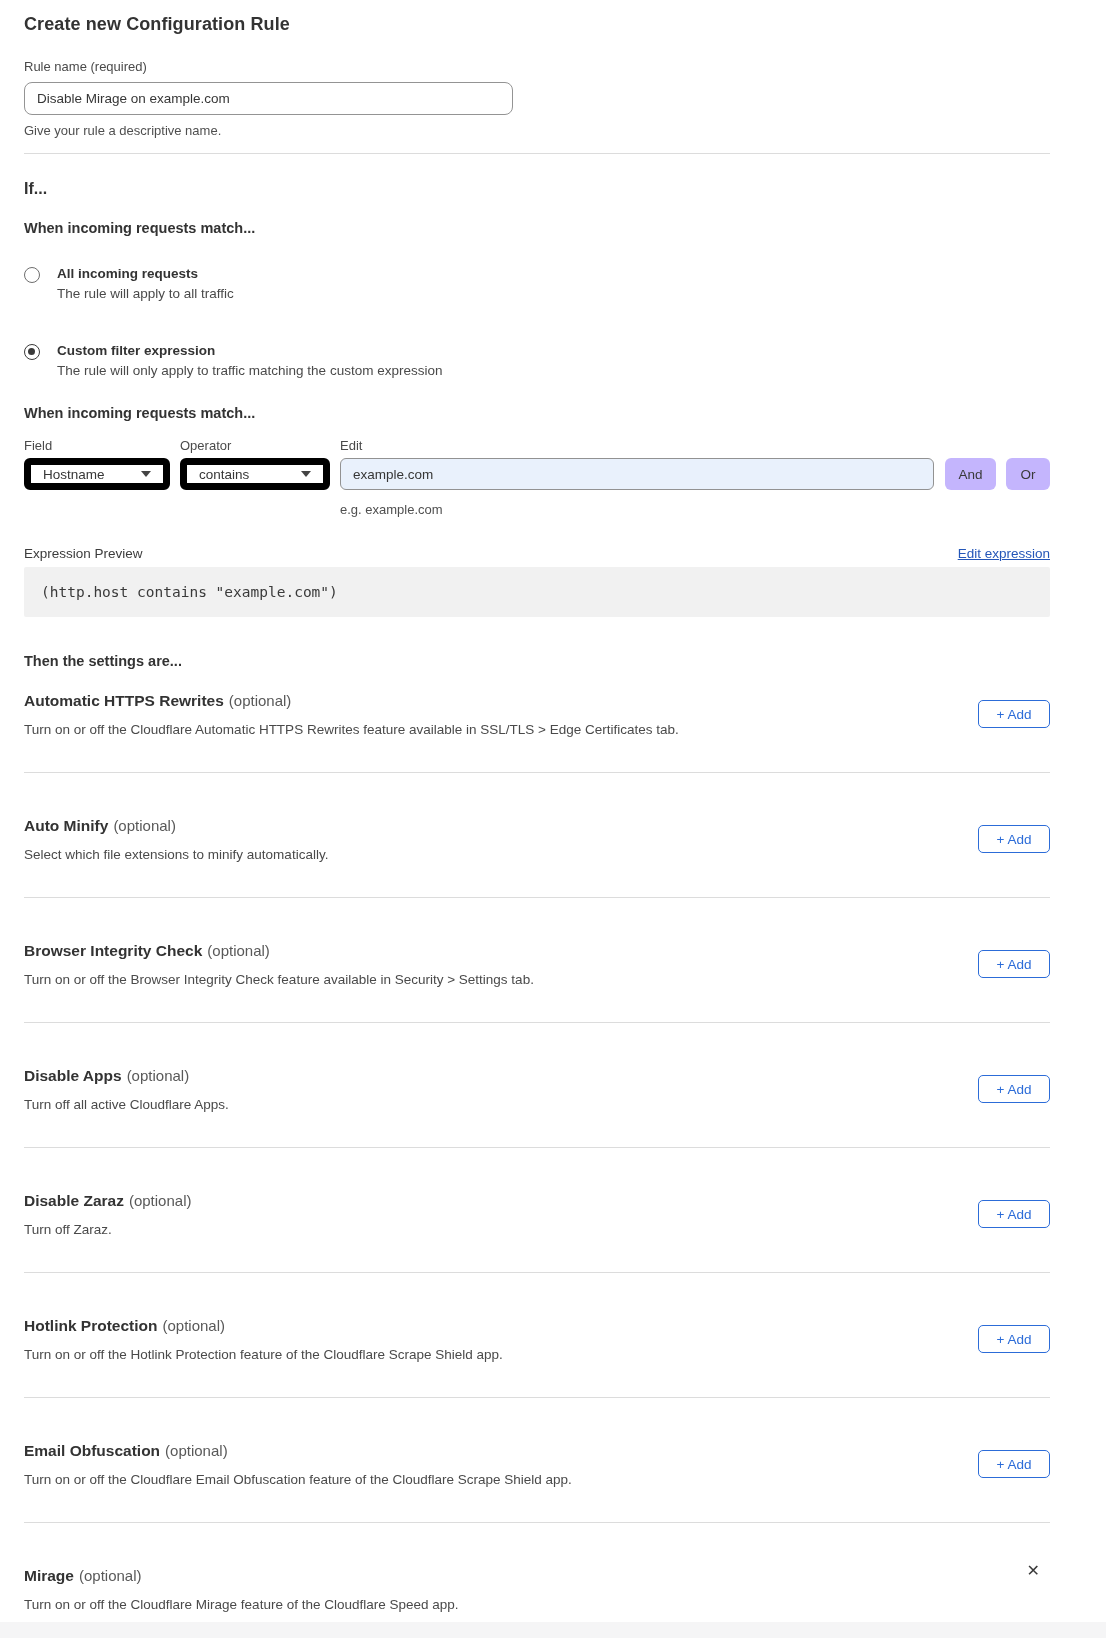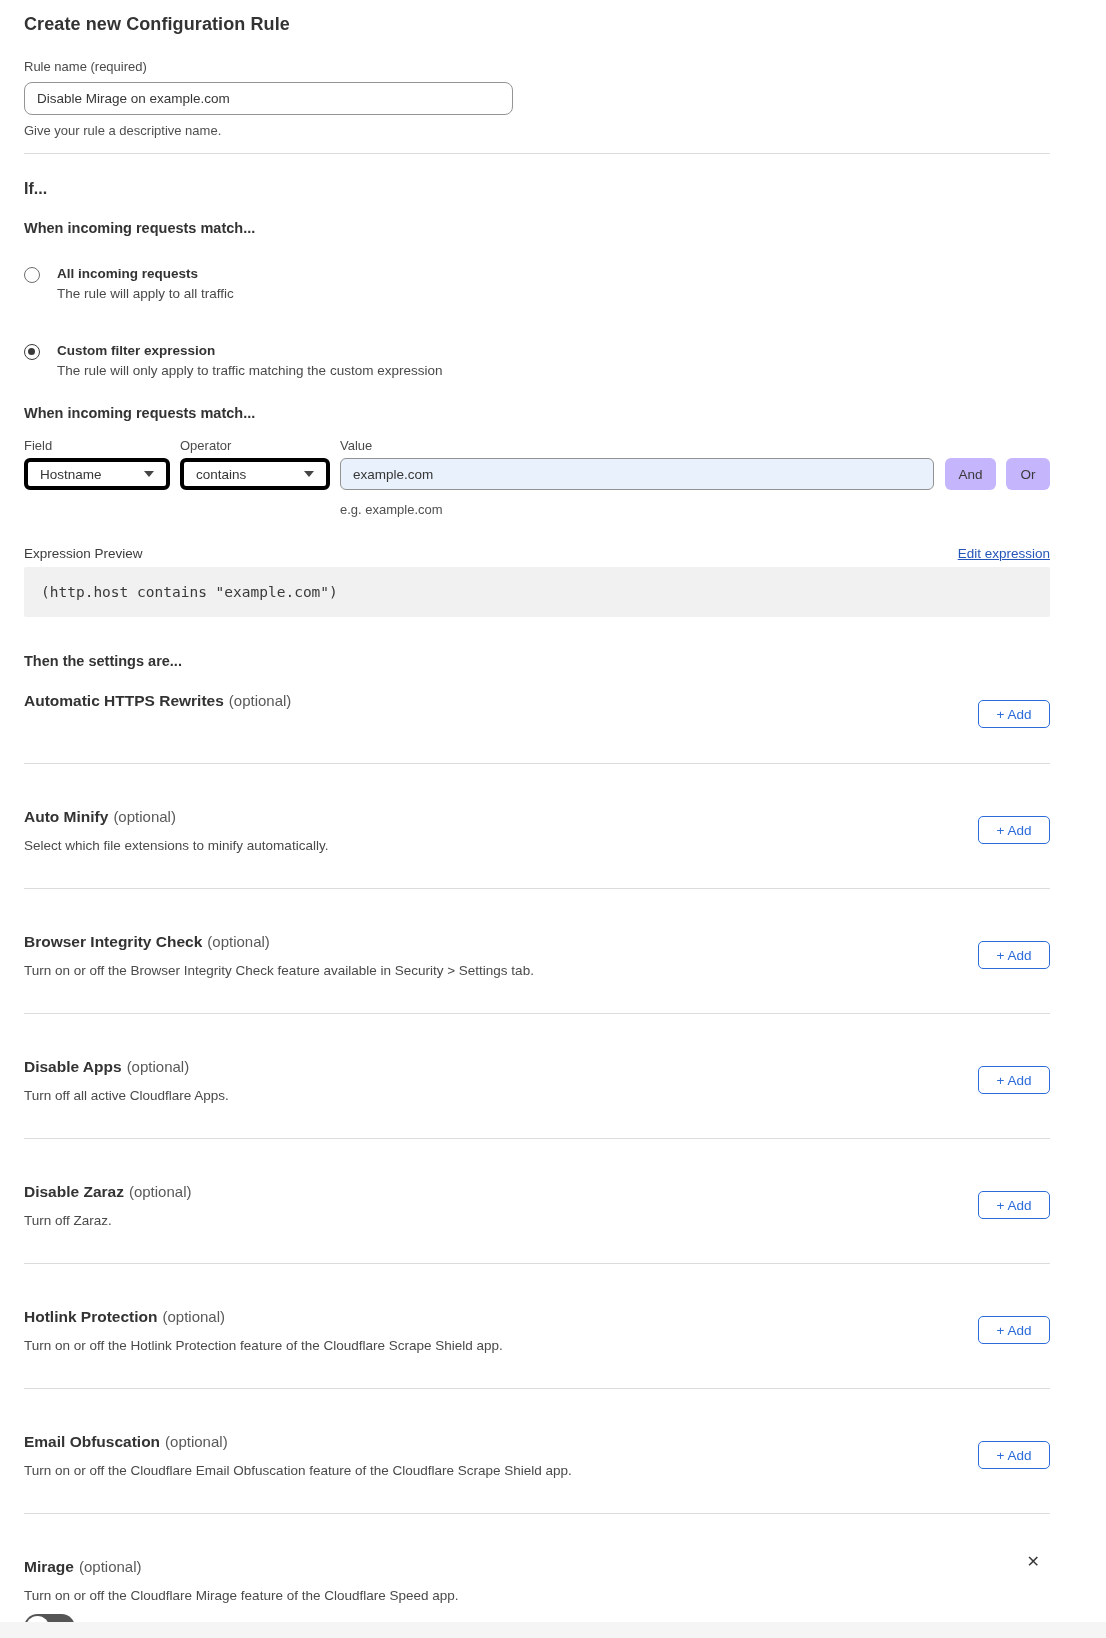--- a/index.html
+++ b/index.html
@@ -28,21 +28,21 @@
   .radio-circle.checked::after { content:""; position:absolute; left:3px; top:3px;
     width:7px; height:7px; border-radius:50%; background:#3a3a3a; }
   .radio-text { margin-left:17px; }
   .radio-label { font-size:13.5px; font-weight:700; color:#333; }
   .radio-desc { font-size:13.5px; color:#4a4a4a; margin-top:5px; }
 
   .builder-labels { display:flex; margin-top:17px; font-size:13px; color:#4a4a4a; }
   .builder-labels .lbl-field { width:156px; }
   .builder-labels .lbl-operator { width:160px; }
   .builder-row { display:flex; margin-top:5px; align-items:center; }
-  .select-box { height:32px; border:4px solid #000000; border-radius:6px; background:#fff;
+  .select-box { height:32px; border:7px solid #000000; border-radius:6px; background:#fff;
     display:flex; align-items:center; justify-content:space-between; padding:0 12px;
     font-size:13.5px; color:#363636; cursor:pointer; }
   .select-field { width:146px; margin-right:10px; }
   .select-operator { width:150px; margin-right:10px;align-items:center; }
   .caret { width:0; height:0; border-left:5px solid transparent; border-right:5px solid transparent;
     border-top:6px solid #444; margin-left:8px; }
   .value-input { flex:1; height:32px; border:1px solid #929292; border-radius:6px;
     background:#e9f1fc; padding:0 12px; font-size:13.5px; color:#363636;
     font-family:"Liberation Sans", sans-serif; margin-right:11px; }
   .andor-btn { height:32px; border:none; border-radius:6px; background:#c4b5fd;
@@ -111,21 +111,21 @@
       <div class="radio-label">Custom filter expression</div>
       <div class="radio-desc">The rule will only apply to traffic matching the custom expression</div>
     </div>
   </div>
 
   <div class="match-heading" style="margin-top:27px;">When incoming requests match...</div>
 
   <div class="builder-labels">
     <span class="lbl-field">Field</span>
     <span class="lbl-operator">Operator</span>
-    <span>Value</span>
+    <span>Edit</span>
   </div>
 
   <div class="builder-row">
     <div class="select-box select-field">
       <span>Hostname</span>
       <span class="caret"></span>
     </div>
     <div class="select-box select-operator">
       <span>contains</span>
       <span class="caret"></span>
@@ -142,20 +142,21 @@
   </div>
   <div class="code-box">
     <span class="code-text">(http.host contains "example.com")</span>
   </div>
 
   <div class="settings-heading">Then the settings are...</div>
 
   <div class="setting-row first">
     <div>
       <div class="setting-title"><span>Automatic HTTPS Rewrites</span><span class="optional">(optional)</span></div>
+      <div class="setting-desc">Turn on or off the Cloudflare Automatic HTTPS Rewrites feature available in SSL/TLS &gt; Edge Certificates tab.</div>
     </div>
     <button class="add-btn">+ Add</button>
   </div>
 
   <div class="setting-row">
     <div>
       <div class="setting-title"><span>Auto Minify</span><span class="optional">(optional)</span></div>
       <div class="setting-desc">Select which file extensions to minify automatically.</div>
     </div>
     <button class="add-btn">+ Add</button>

